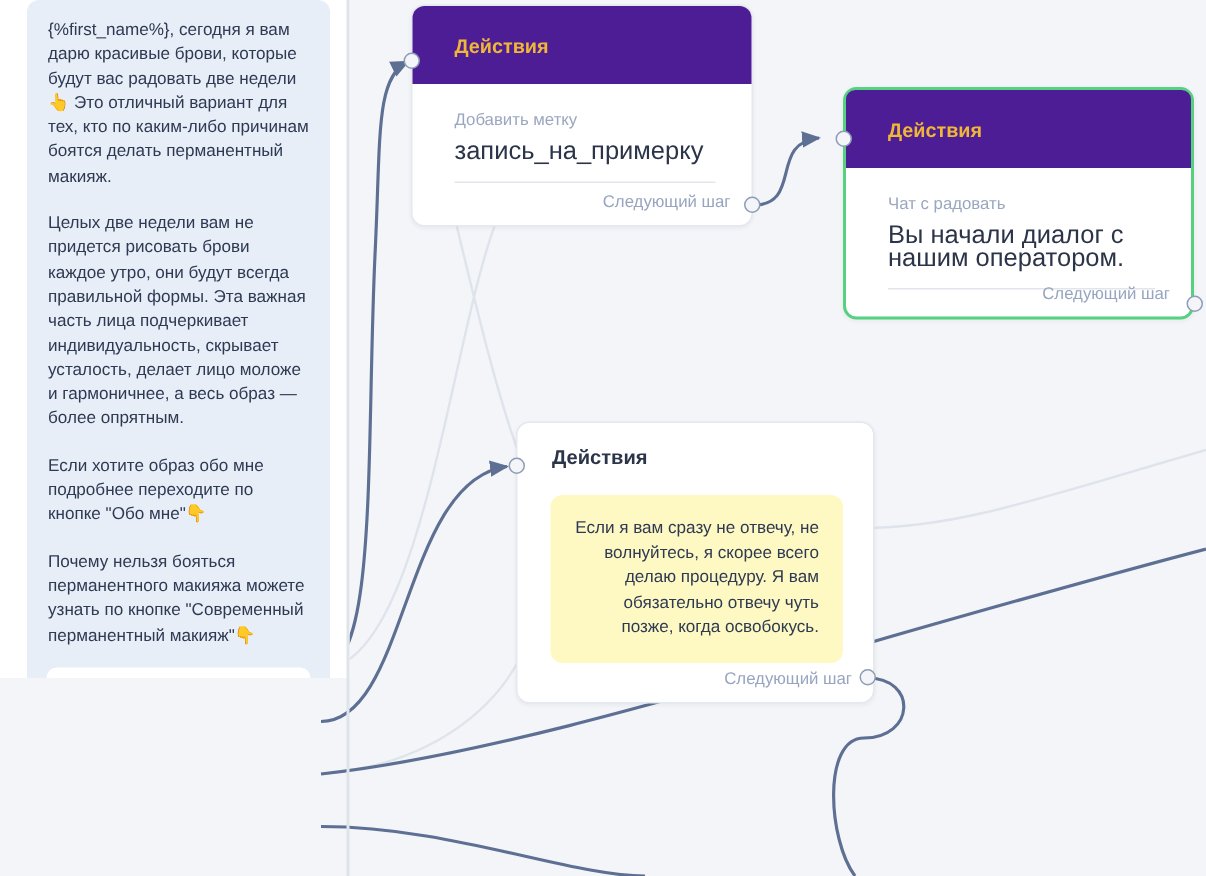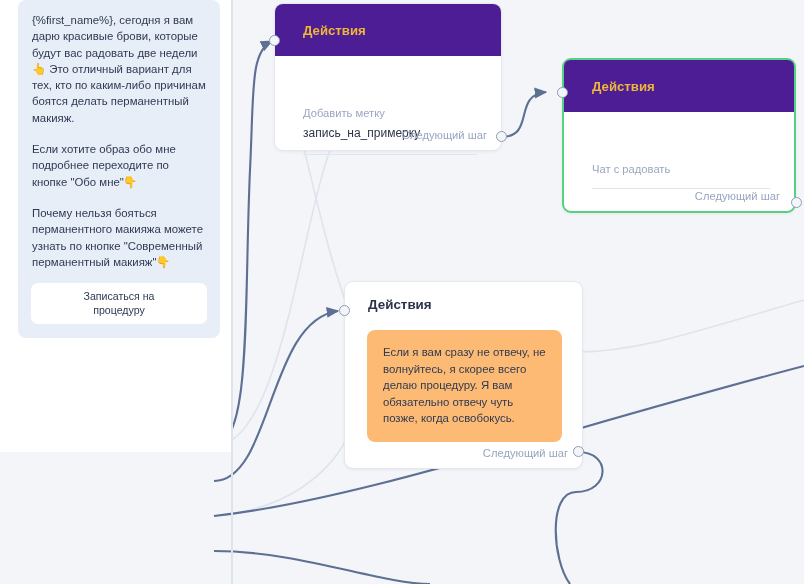--- a/index.html
+++ b/index.html
@@ -117,30 +117,29 @@
   .node.selected .node-head {
     border-radius: 6px 6px 0 0;
   }
   .node-head-title {
     color: #f0b638;
     font-size: 13.2px;
     font-weight: bold;
   }
   .node-body {
     padding: 18px 24px 11px 28px;
-    margin-top: 33px;
   }
   .field-label {
     color: #9aa7c0;
     font-size: 11.2px;
     margin-bottom: 7px;
   }
   .field-value {
     color: #2b3448;
-    font-size: 12px;
+    font-size: 17px;
     line-height: 15px;
   }
   .field-rule {
     margin-top: 13px;
     height: 1px;
     background: #e2e6ec;
   }
   .node-foot {
     position: absolute;
     right: 14px;
@@ -161,26 +160,27 @@
 
   
   .msg-title {
     color: #2b3448;
     font-size: 13.4px;
     font-weight: bold;
     padding: 15px 0 0 23px;
   }
   .msg-bubble {
     margin: 18px 20px 0 22px;
-    background: #fdba74;
+    background: #fef9c3;
     border-radius: 8px;
     padding: 14px 16px 15px 16px;
     color: #2e3a52;
     font-size: 11.4px;
     line-height: 16.5px;
+    text-align: right;
   }
 </style>
 </head>
 <body>
 
 <div id="root">
 
   <svg id="edges" viewBox="0 0 804 584" width="804" height="584">
     <defs>
       <marker id="arrow" markerWidth="7" markerHeight="7" refX="5.4" refY="3" orient="auto" markerUnits="strokeWidth">
@@ -219,39 +219,41 @@
   </div>
   <div class="port" style="left:269px; top:35px;"></div>
   <div class="port" style="left:496px; top:131px;"></div>
 
   <div class="node selected" id="node-action-agent" style="left:562px; top:58px; width:234px; height:155px;">
     <div class="node-head">
       <span class="node-head-title">Действия</span>
     </div>
     <div class="node-body">
       <div class="field-label">Чат с радовать</div>
+      <div class="field-value">Вы начали диалог с нашим оператором.</div>
       <div class="field-rule"></div>
     </div>
     <div class="node-foot">Следующий шаг</div>
   </div>
   <div class="port" style="left:557px; top:87px;"></div>
   <div class="port" style="left:791px; top:197px;"></div>
 
   <div class="node" id="node-message" style="left:344px; top:281px; width:239px; height:188px;">
     <div class="msg-title">Действия</div>
     <div class="msg-bubble">Если я вам сразу не отвечу, не волнуйтесь, я скорее всего делаю процедуру. Я вам обязательно отвечу чуть позже, когда освобокусь.</div>
     <div class="node-foot">Следующий шаг</div>
   </div>
   <div class="port" style="left:339px; top:305px;"></div>
   <div class="port" style="left:573px; top:446px;"></div>
 
   <div id="left-pane">
     <div id="preview-card">
 
       <p class="para">{%first_name%}, сегодня я вам дарю красивые брови, которые будут вас радовать две недели👆 Это отличный вариант для тех, кто по каким-либо причинам боятся делать перманентный макияж.</p>
+      <p class="para">Целых две недели вам не придется рисовать брови каждое утро, они будут всегда правильной формы. Эта важная часть лица подчеркивает индивидуальность, скрывает усталость, делает лицо моложе и гармоничнее, а весь образ — более опрятным.</p>
       <p class="para">Если хотите образ обо мне подробнее переходите по кнопке "Обо мне"👇</p>
       <p class="para">Почему нельзя бояться перманентного макияжа можете узнать по кнопке "Современный перманентный макияж"👇</p>
 
       <div class="btn-list">
         <div class="qbtn">
           <span>Записаться на процедуру</span>
 
         </div>
 
       </div>

